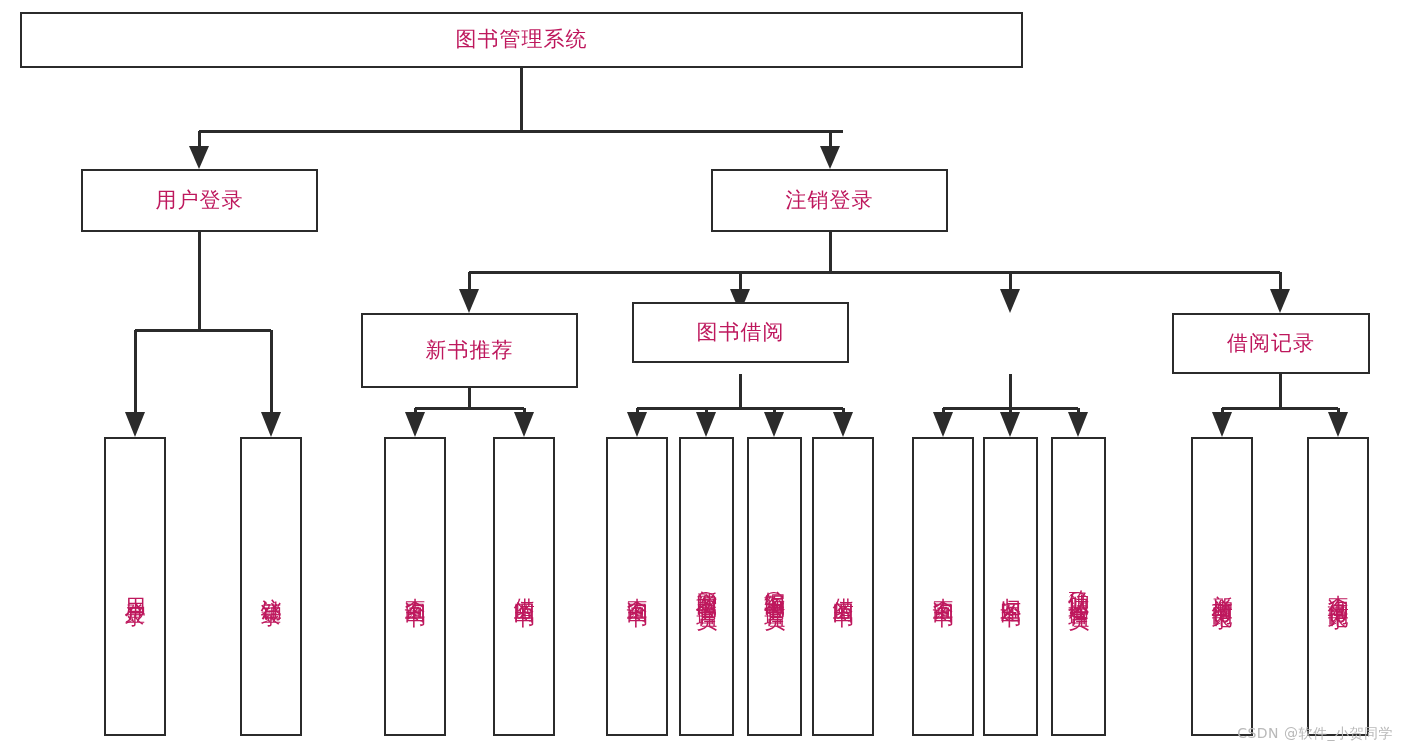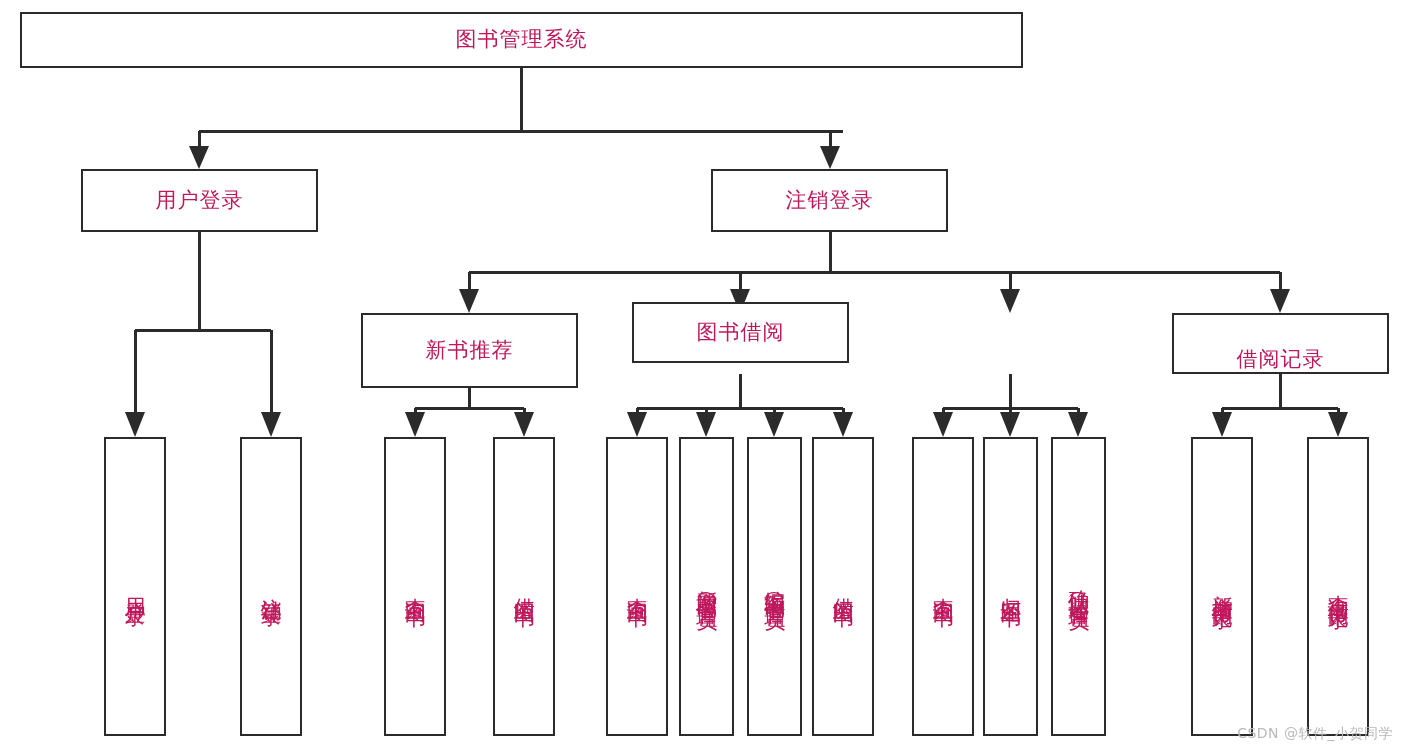--- a/index.html
+++ b/index.html
@@ -147,21 +147,21 @@
   <div class="node horiz" style="left:711px; top:169px; width:237px; height:63px;">
     <span class="node-label">注销登录</span>
   </div>
 
   <div class="node horiz" style="left:361px; top:313px; width:217px; height:75px;">
     <span class="node-label">新书推荐</span>
   </div>
   <div class="node horiz" style="left:632px; top:302px; width:217px; height:61px;">
     <span class="node-label">图书借阅</span>
   </div>
-  <div class="node horiz" style="left:1172px; top:313px; width:217px; height:61px;align-items:flex-end;">
+  <div class="node horiz" style="left:1172px; top:313px; width:198px; height:61px;">
     <span class="node-label">借阅记录</span>
   </div>
 
   <div class="node vert" style="left:104px; top:437px; width:62px; height:299px;">
     <span class="node-label">用户登录</span>
   </div>
   <div class="node vert" style="left:240px; top:437px; width:62px; height:299px;">
     <span class="node-label">注销登录</span>
   </div>
 

